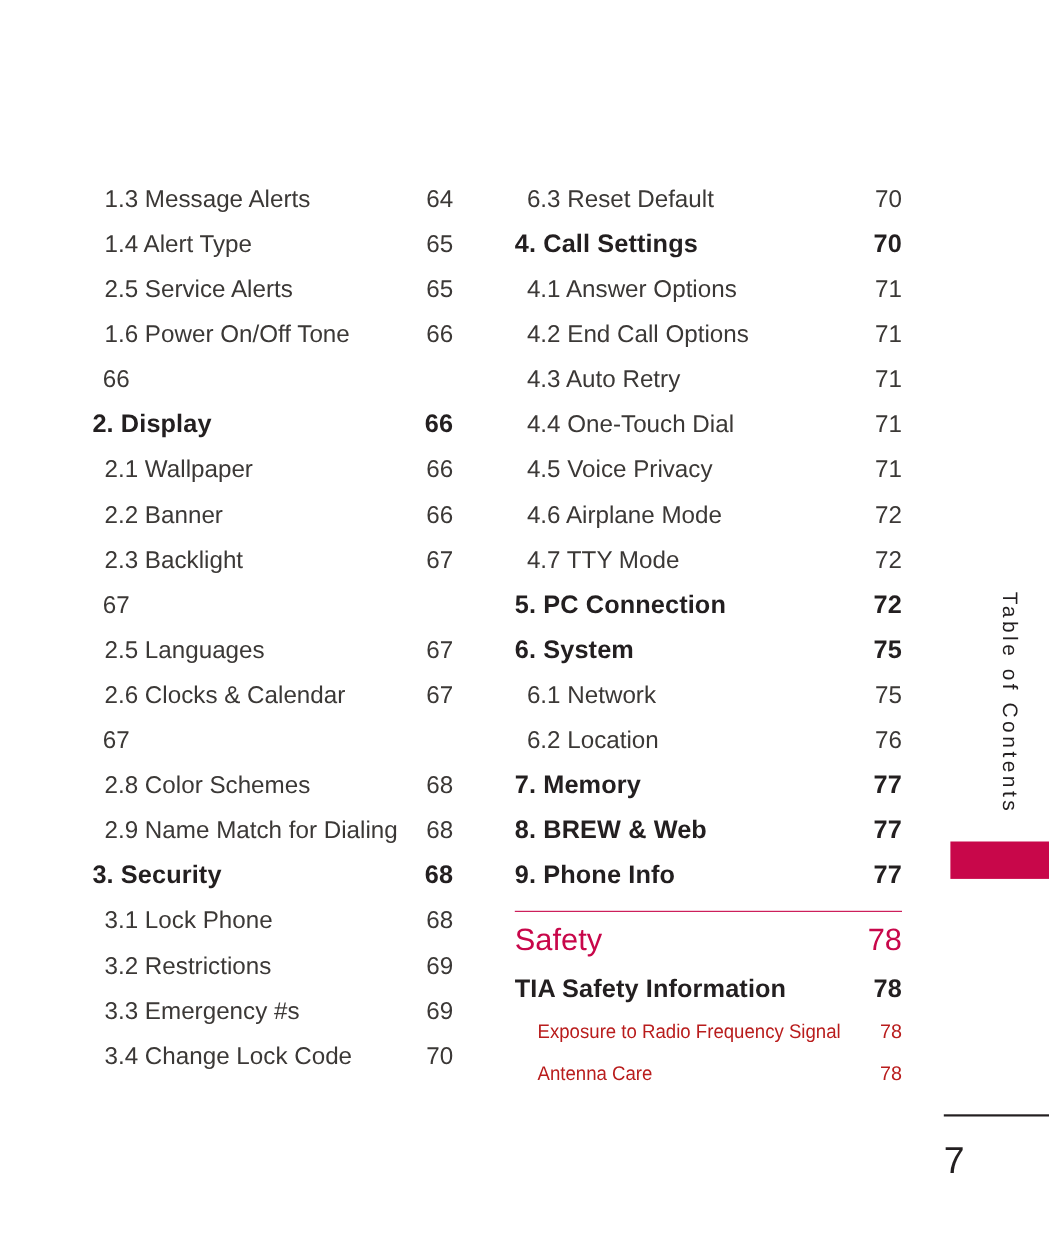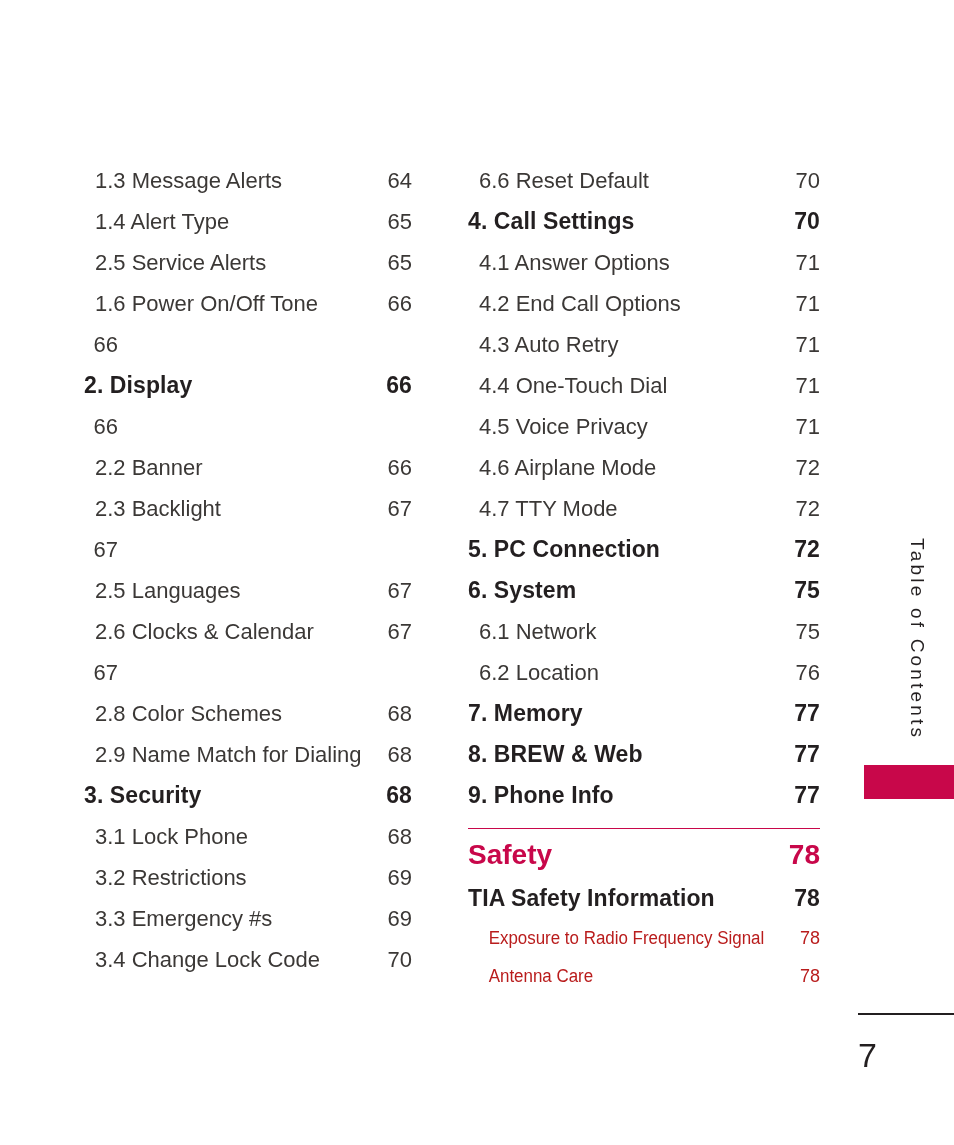--- a/index.html
+++ b/index.html
@@ -74,21 +74,21 @@
     padding-left: 22px;
     transform: scaleX(0.94);
     transform-origin: left center;
   }
 
   
   .part-row {
     height: 47px;
     line-height: 47px;
     font-size: 28px;
-    font-weight: bold;
+    font-weight: normal;
     color: #c8074a;
     gap: 24px;
   }
   .part-row .title  { padding-left: 0px; }
   .part-row .pageno { color: #c8074a; font-size: 28px; }
 
   .part-rule {
     border-top: 1.6px solid #c8074a;
     margin: 4px 0 2px 0;
     width: 352px;
@@ -164,20 +164,21 @@
         <span class="pageno">66</span>
       </div>
       <div class="toc-row lvl-2">
         <span class="pageno">66</span>
       </div>
       <div class="toc-row lvl-1">
         <span class="title">2. Display</span>
         <span class="pageno">66</span>
       </div>
       <div class="toc-row lvl-2">
+        <span class="title">2.1 Wallpaper</span>
         <span class="pageno">66</span>
       </div>
       <div class="toc-row lvl-2">
         <span class="title">2.2 Banner</span>
         <span class="pageno">66</span>
       </div>
       <div class="toc-row lvl-2">
         <span class="title">2.3 Backlight</span>
         <span class="pageno">67</span>
       </div>
@@ -219,21 +220,21 @@
         <span class="title">3.3 Emergency #s</span>
         <span class="pageno">69</span>
       </div>
       <div class="toc-row lvl-2">
         <span class="title">3.4 Change Lock Code</span>
         <span class="pageno">70</span>
       </div>
     </div>
   <div class="col col-right">
       <div class="toc-row lvl-2">
-        <span class="title">6.6 Reset Default</span>
+        <span class="title">6.3 Reset Default</span>
         <span class="pageno">70</span>
       </div>
       <div class="toc-row lvl-1">
         <span class="title">4. Call Settings</span>
         <span class="pageno">70</span>
       </div>
       <div class="toc-row lvl-2">
         <span class="title">4.1 Answer Options</span>
         <span class="pageno">71</span>
       </div>

